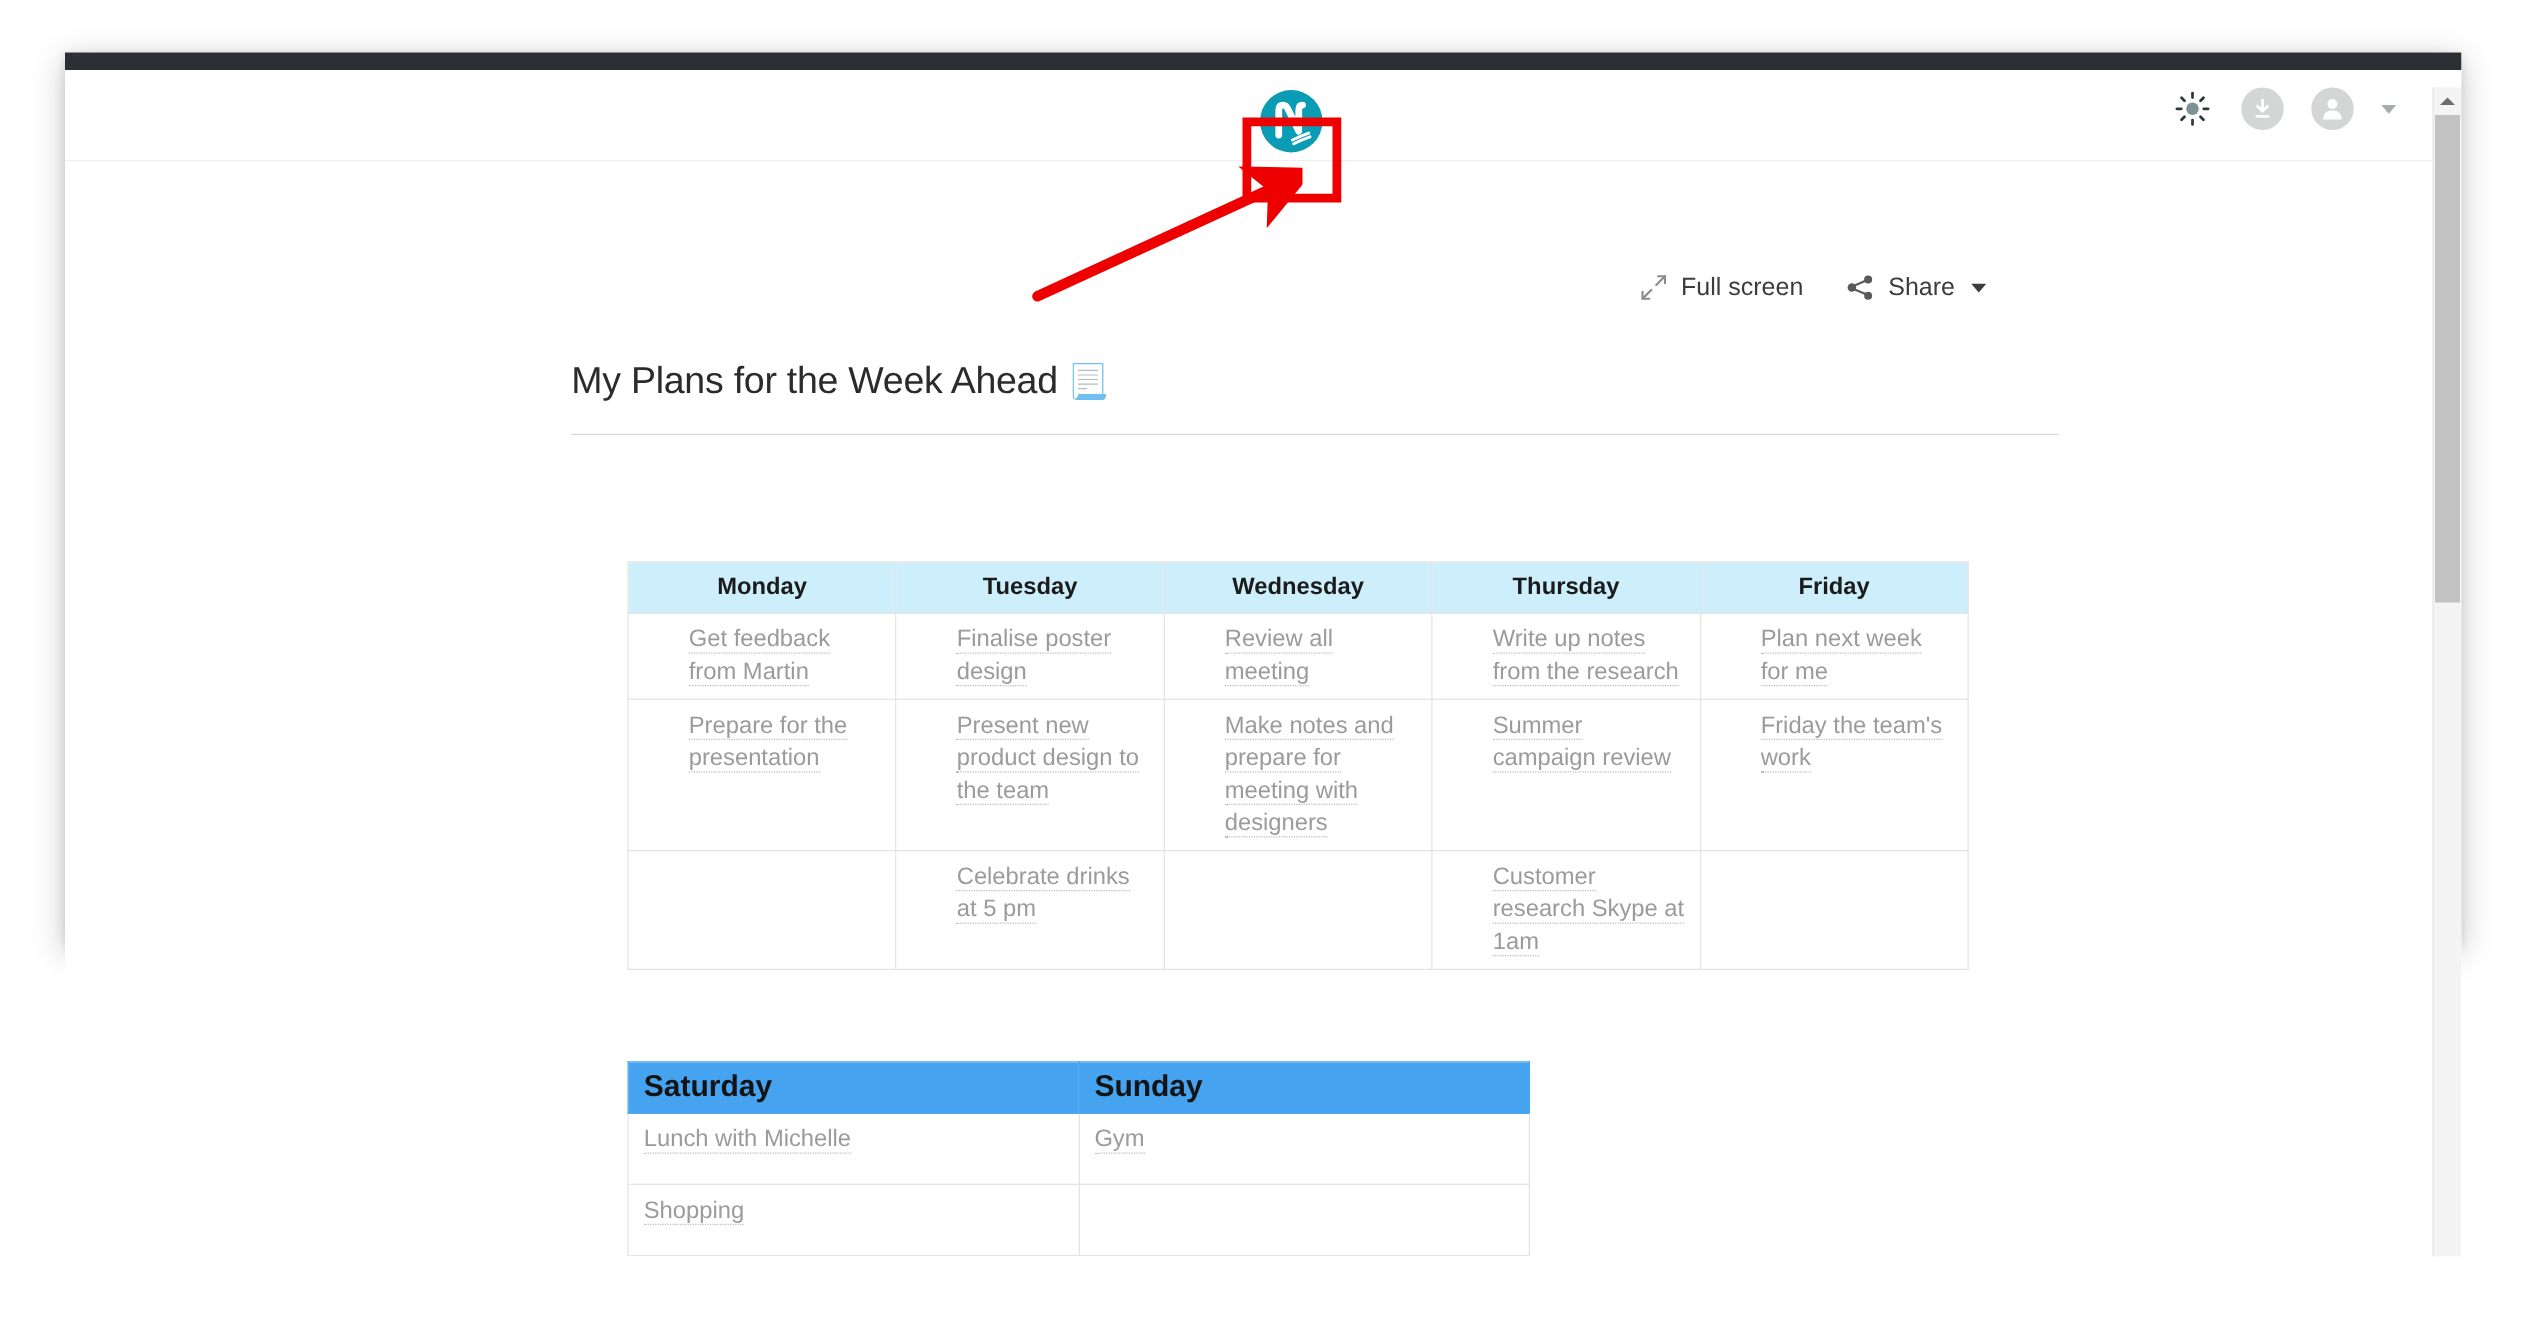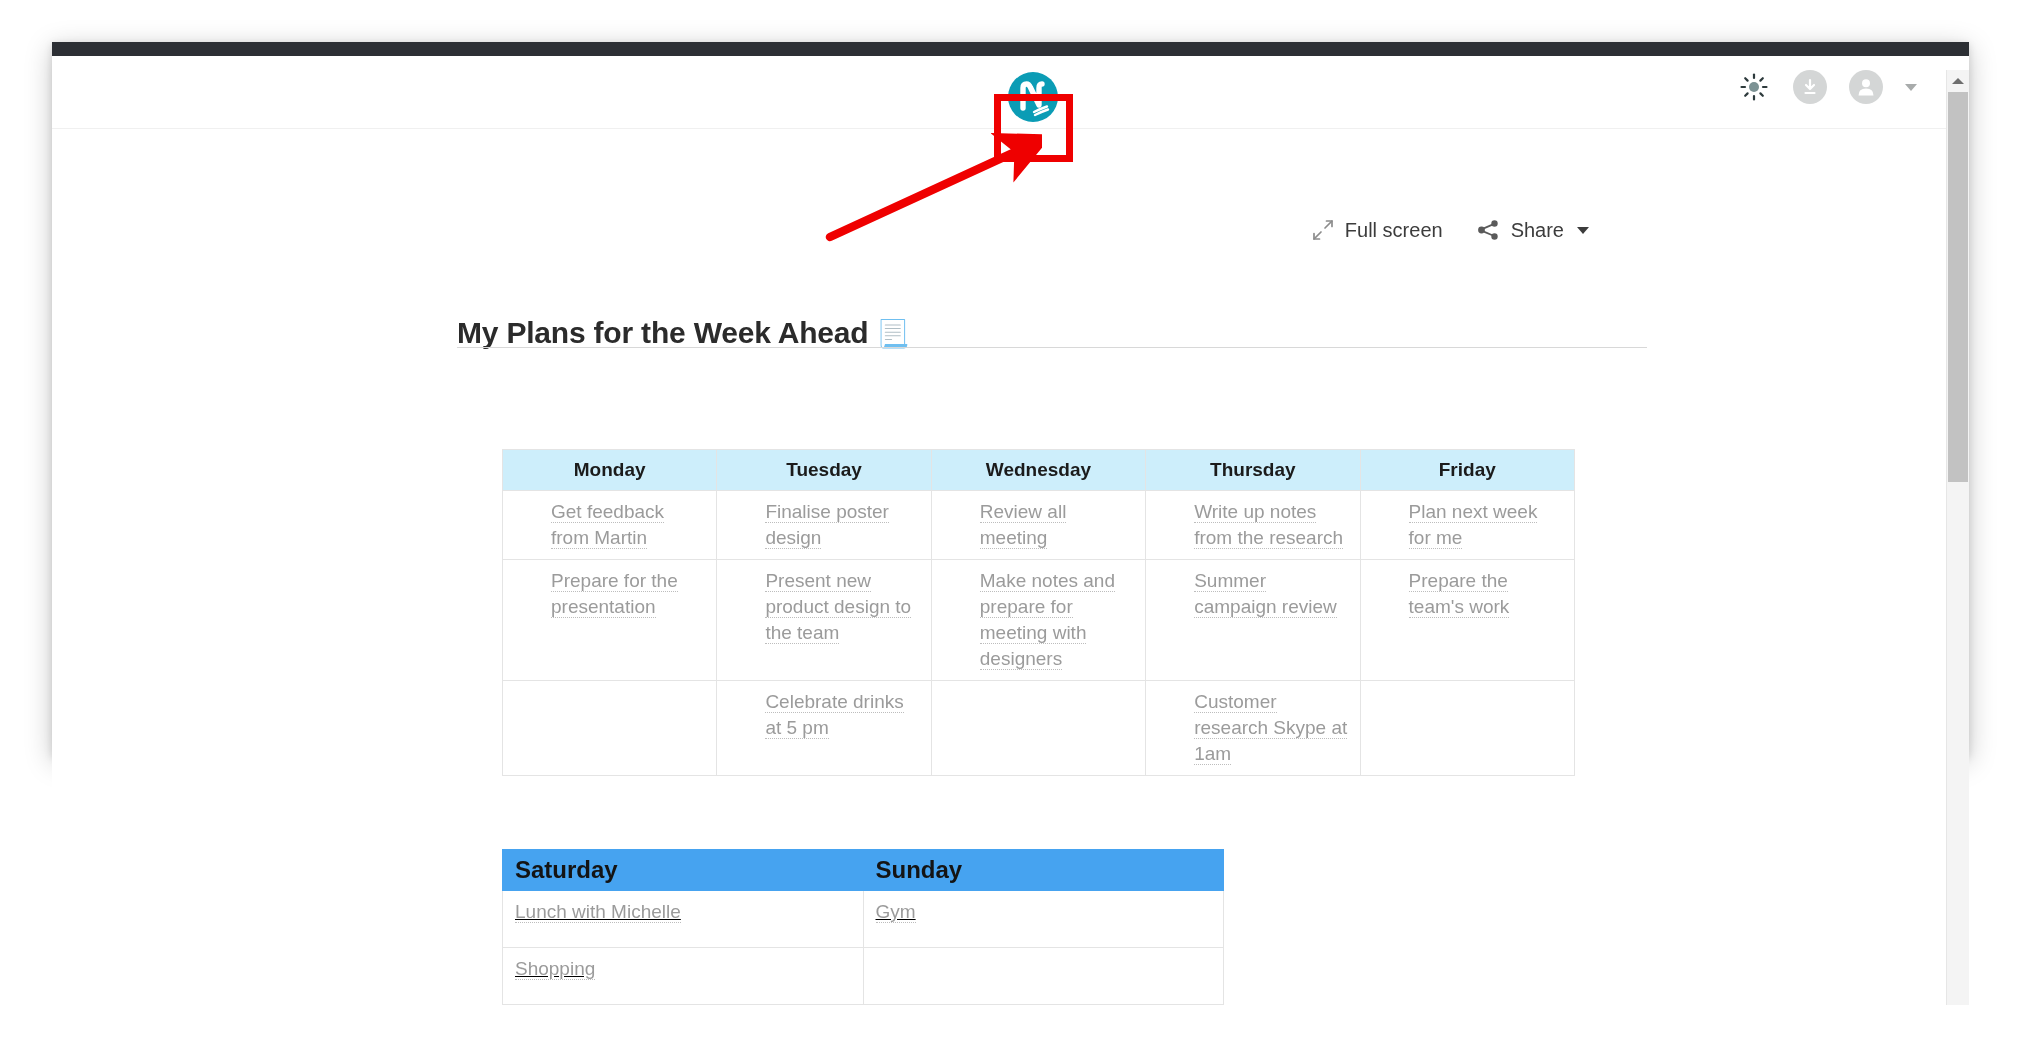--- a/index.html
+++ b/index.html
@@ -123,25 +123,24 @@
     border-top: 7px solid #3c3c3c;
     margin-left: 2px;
   }
 
   
   #doc-title {
     position: absolute;
     left: 405px;
     top: 232px;
     font-size: 30px;
-    font-weight: bold;
+    font-weight: normal;
     color: #2b2b2b;
     letter-spacing: -0.2px;
     white-space: nowrap;
-    margin-top: 28px;
   }
   #title-emoji {
     font-size: 27px;
     margin-left: 8px;
   }
   #title-rule {
     position: absolute;
     left: 405px;
     top: 291px;
     width: 1190px;
@@ -202,21 +201,21 @@
     background: #46a3f0;
     color: #141414;
     font-weight: bold;
     text-align: left;
     height: 40px;
     padding: 0 0 0 12px;
     vertical-align: middle;
     font-size: 24px;
     border-color: #46a3f0;
   }
-  #weekend-table td { height: 40px; text-decoration: underline; }
+  #weekend-table td { height: 40px; }
 
   
   #scrollbar {
     position: absolute;
     right: 0;
     top: 14px;
     width: 22px;
     height: 949px;
     background: #f4f4f4;
     border-left: 1px solid #e6e6e6;
@@ -374,21 +373,21 @@
             <td><span class="cell-txt">Finalise poster design</span></td>
             <td><span class="cell-txt">Review all meeting</span></td>
             <td><span class="cell-txt">Write up notes from the research</span></td>
             <td><span class="cell-txt">Plan next week for me</span></td>
           </tr>
           <tr class="r2">
             <td><span class="cell-txt">Prepare for the presentation</span></td>
             <td><span class="cell-txt">Present new product design to the team</span></td>
             <td><span class="cell-txt">Make notes and prepare for meeting with designers</span></td>
             <td><span class="cell-txt">Summer campaign review</span></td>
-            <td><span class="cell-txt">Prepare the team's work</span></td>
+            <td><span class="cell-txt">Friday the team's work</span></td>
           </tr>
           <tr class="r3">
             <td><span class="cell-txt" style="border-bottom: none;"></span></td>
             <td><span class="cell-txt">Celebrate drinks at 5 pm</span></td>
             <td><span class="cell-txt" style="border-bottom: none;"></span></td>
             <td><span class="cell-txt">Customer research Skype at 1am</span></td>
             <td><span class="cell-txt" style="border-bottom: none;"></span></td>
           </tr>
         </tbody>
       </table>

